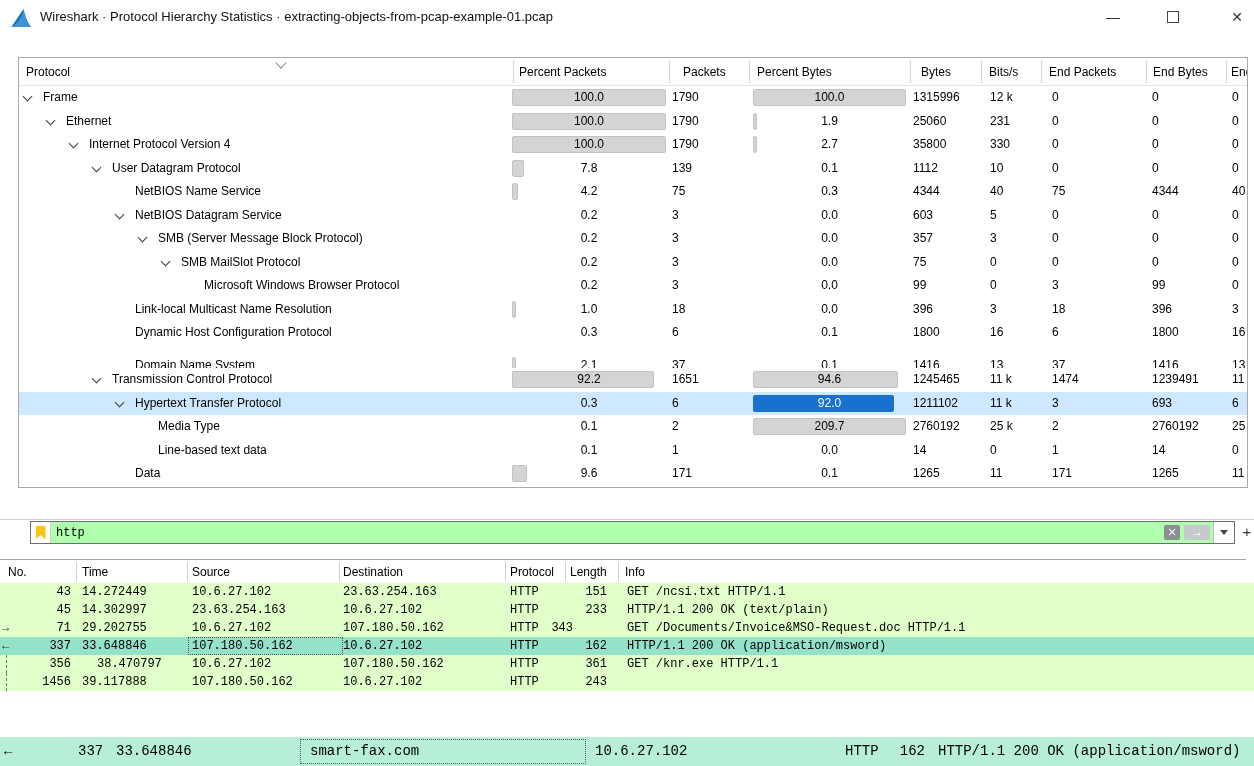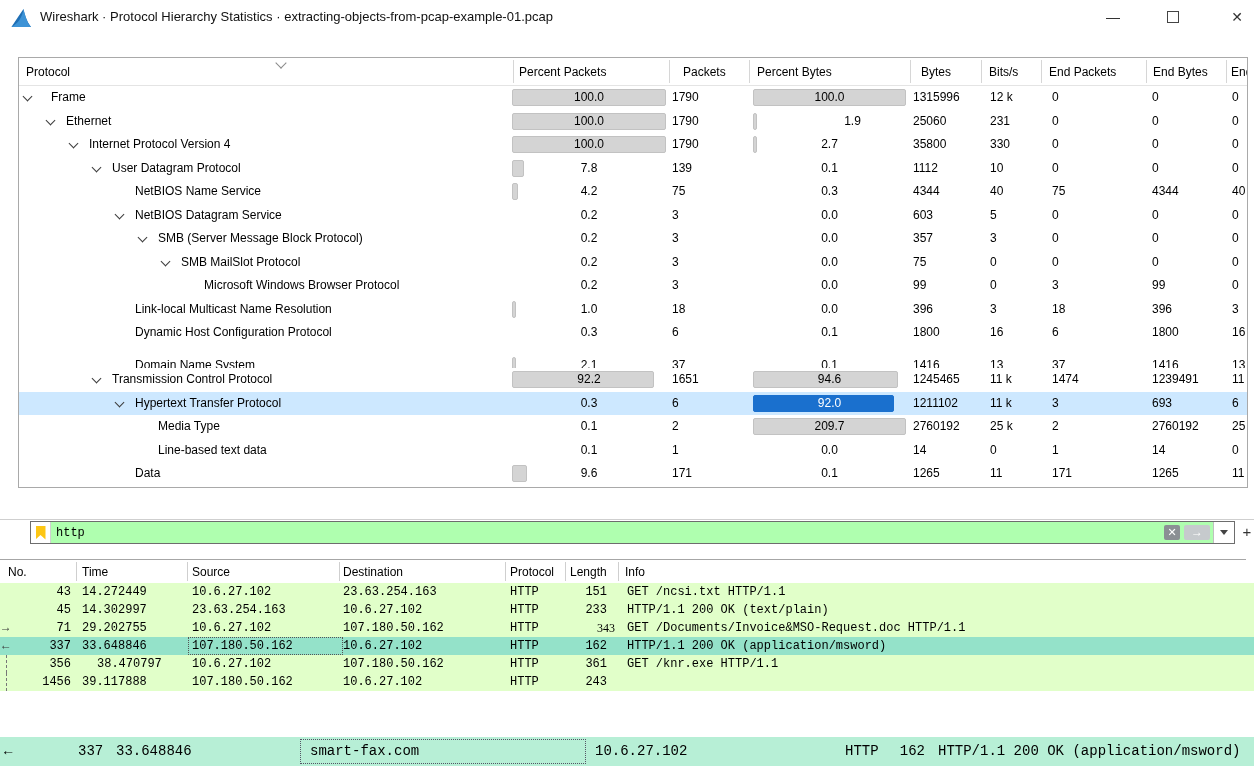--- a/index.html
+++ b/index.html
@@ -90,21 +90,21 @@
       <div class="hsep" style="left:730px"></div>
         <div class="hsep" style="left:891px"></div>
       <div class="hsep" style="left:962px"></div>
         <div class="hsep" style="left:1022px"></div>
       <div class="hsep" style="left:1127px"></div>
         <div class="hsep" style="left:1207px"></div>
     </div>
     <div id="ph-rows">
         <div class="ph-row" style="top: 0px;">
           <div class="tchev" style="left: 5px;"></div>
-          <div class="pname" style="left: 32px;">Frame</div>
+          <div class="pname" style="left: 24px;">Frame</div>
           <div class="pct-track" style="left: 493px; width: 154px;">
             <div class="pct-bar" style="width: 152px;"></div>
             <div class="pct-num">100.0</div>
           </div>
           <div class="pct-track" style="left: 734px; width: 153px;">
             <div class="pct-bar" style="width: 151px;"></div>
             <div class="pct-num">100.0</div>
           </div>
           <div class="num" style="left: 653px;">1790</div>
           <div class="num" style="left: 894px;">1315996</div>
@@ -113,21 +113,21 @@
           <div class="num" style="left: 1133px;">0</div>
           <div class="num" style="left: 1213px;">0</div>
         </div>
         <div class="ph-row" style="top: 23.5px;">
           <div class="tchev" style="left: 28px;"></div>
           <div class="pname" style="left: 47px;">Ethernet</div>
           <div class="pct-track" style="left: 493px; width: 154px;">
             <div class="pct-bar" style="width: 152px;"></div>
             <div class="pct-num">100.0</div>
           </div>
-          <div class="pct-track" style="left: 734px; width: 153px; padding-left: 46px;">
+          <div class="pct-track" style="left: 734px; width: 153px;">
             <div class="pct-bar" style="width: 1.5px;"></div>
             <div class="pct-num">1.9</div>
           </div>
           <div class="num" style="left: 653px;">1790</div>
           <div class="num" style="left: 894px;">25060</div>
           <div class="num" style="left: 971px;">231</div>
           <div class="num" style="left: 1033px;">0</div>
           <div class="num" style="left: 1133px;">0</div>
           <div class="num" style="left: 1213px;">0</div>
         </div>
@@ -425,21 +425,21 @@
         <div class="plc" style="left: 565px; width: 42px; text-align: right;">233</div>
         <div class="plc" style="left: 627px;">HTTP/1.1 200 OK  (text/plain)</div>
       </div>
       <div class="pl-row" style="top: 36px;">
         <div class="plc pl-marker">→</div>
         <div class="plc pl-no">71</div>
         <div class="plc" style="left: 82px;">29.202755</div>
         <div class="plc" style="left: 192px;">10.6.27.102</div>
         <div class="plc" style="left: 343px;">107.180.50.162</div>
         <div class="plc" style="left: 510px;">HTTP</div>
-        <div class="plc" style="left: 585px; width: 42px; text-align: center; font-family: Liberation Serif, serif;">343</div>
+        <div class="plc" style="left: 531px; width: 42px; text-align: right;">343</div>
         <div class="plc" style="left: 627px;">GET /Documents/Invoice&amp;MSO-Request.doc HTTP/1.1</div>
       </div>
       <div class="pl-row sel" style="top: 54px;">
         <div class="plc pl-marker">←</div>
         <div class="src-box"></div>
         <div class="plc pl-no">337</div>
         <div class="plc" style="left: 82px;">33.648846</div>
         <div class="plc" style="left: 192px;">107.180.50.162</div>
         <div class="plc" style="left: 343px;">10.6.27.102</div>
         <div class="plc" style="left: 510px;">HTTP</div>

